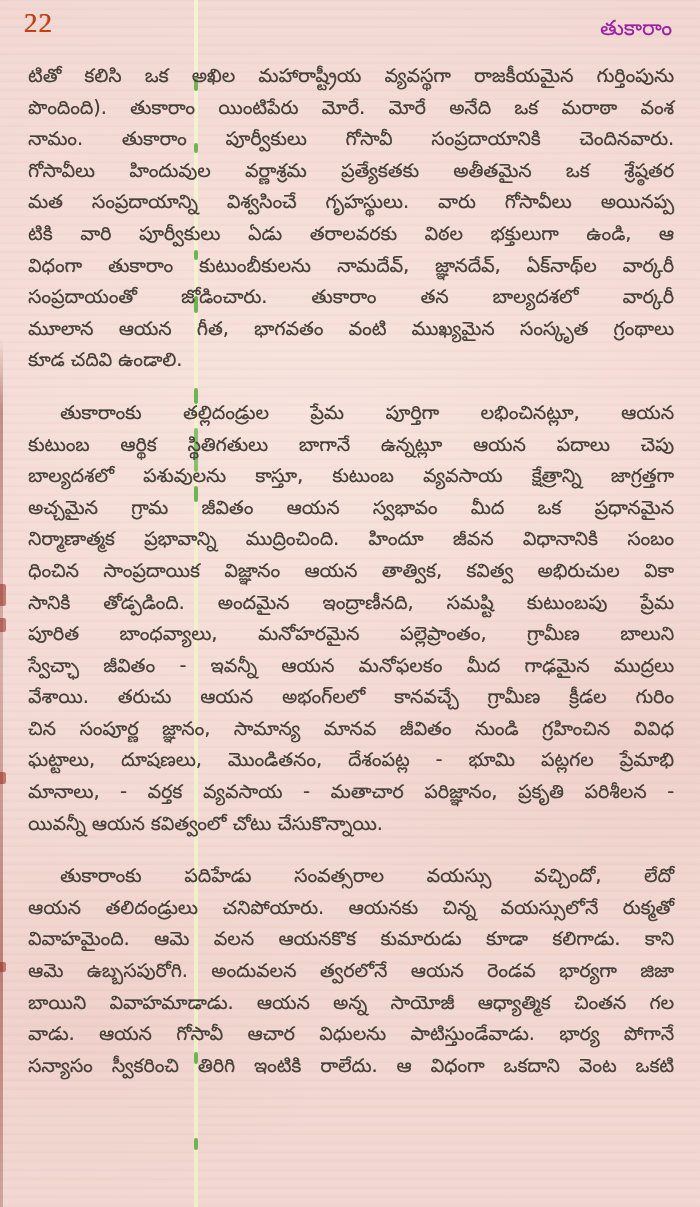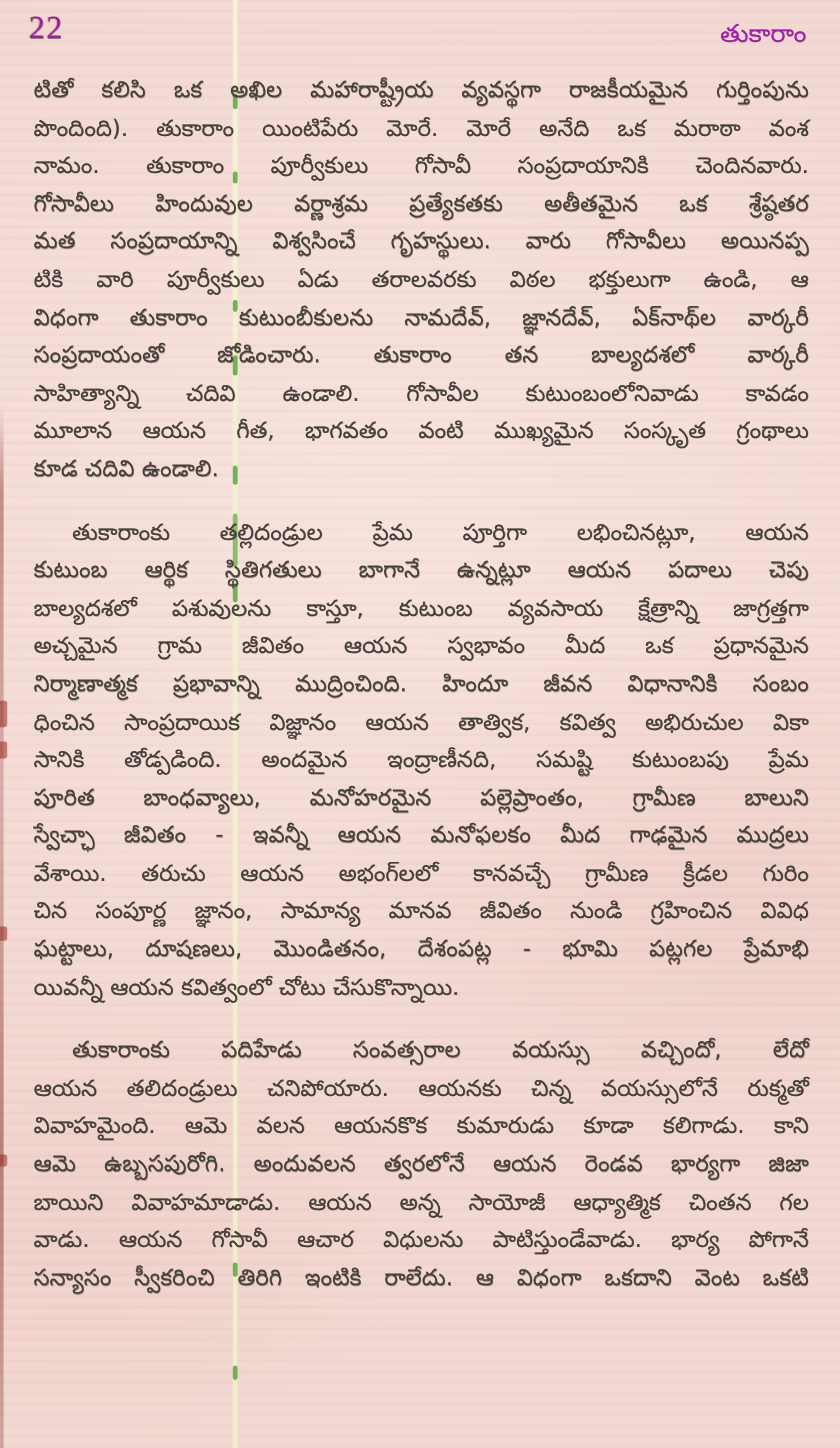--- a/index.html
+++ b/index.html
@@ -45,21 +45,21 @@
   .edge-tick {
     position: absolute; left: 0; width: 6px; background: rgba(150,40,30,0.55);
     border-radius: 0 2px 2px 0;
   }
   .header-row {
     position: absolute; top: 8px; left: 24px; right: 24px; height: 40px;
   }
   .page-number {
     position: absolute; left: 0; top: 0;
     font-family: "Liberation Serif", "DejaVu Serif", serif;
-    font-size: 27px; letter-spacing: 1px; color: #a21caf;
+    font-size: 27px; letter-spacing: 1px; color: #c2410c;
     text-shadow: 0.3px 0.3px 0 rgba(60,50,45,0.55), -1px 0 0 rgba(170,60,50,0.25);
   }
   .running-title {
     position: absolute; right: 4px; top: 8px;
     font-size: 21px; color: #a21caf;
     text-shadow: 0.3px 0.3px 0 rgba(60,50,45,0.4);
   }
   .page-text {
     position: absolute; left: 28px; right: 26px; top: 60px;
   }
@@ -105,37 +105,37 @@
 <div class="page-text" id="page-text">
     <div class="para">
       <div class="line">టితో కలిసి ఒక అఖిల మహారాష్ట్రీయ వ్యవస్థగా రాజకీయమైన గుర్తింపును</div>
       <div class="line">పొందింది). తుకారాం యింటిపేరు మోరే. మోరే అనేది ఒక మరాఠా వంశ</div>
       <div class="line">నామం. తుకారాం పూర్వీకులు గోసావీ సంప్రదాయానికి చెందినవారు.</div>
       <div class="line">గోసావీలు హిందువుల వర్ణాశ్రమ ప్రత్యేకతకు అతీతమైన ఒక శ్రేష్ఠతర</div>
       <div class="line">మత సంప్రదాయాన్ని విశ్వసించే గృహస్థులు. వారు గోసావీలు అయినప్ప</div>
       <div class="line">టికి వారి పూర్వీకులు ఏడు తరాలవరకు విఠల భక్తులుగా ఉండి, ఆ</div>
       <div class="line">విధంగా తుకారాం కుటుంబీకులను నామదేవ్, జ్ఞానదేవ్, ఏక్‌నాథ్‌ల వార్కరీ</div>
       <div class="line">సంప్రదాయంతో జోడించారు. తుకారాం తన బాల్యదశలో వార్కరీ</div>
-      <div class="line">సాహిత్యాన్ని చదివి ఉండాలి. గోసావీల కుటుంబంలోనివాడు కావడం</div>
       <div class="line">మూలాన ఆయన గీత, భాగవతం వంటి ముఖ్యమైన సంస్కృత గ్రంథాలు</div>
       <div class="line short">కూడ చదివి ఉండాలి.</div>
     </div>
     <div class="para">
       <div class="line indent">తుకారాంకు తల్లిదండ్రుల ప్రేమ పూర్తిగా లభించినట్లూ, ఆయన</div>
       <div class="line">కుటుంబ ఆర్థిక స్థితిగతులు బాగానే ఉన్నట్లూ ఆయన పదాలు చెపు</div>
       <div class="line">బాల్యదశలో పశువులను కాస్తూ, కుటుంబ వ్యవసాయ క్షేత్రాన్ని జాగ్రత్తగా</div>
       <div class="line">అచ్చమైన గ్రామ జీవితం ఆయన స్వభావం మీద ఒక ప్రధానమైన</div>
       <div class="line">నిర్మాణాత్మక ప్రభావాన్ని ముద్రించింది. హిందూ జీవన విధానానికి సంబం</div>
       <div class="line">ధించిన సాంప్రదాయిక విజ్ఞానం ఆయన తాత్విక, కవిత్వ అభిరుచుల వికా</div>
       <div class="line">సానికి తోడ్పడింది. అందమైన ఇంద్రాణీనది, సమష్టి కుటుంబపు ప్రేమ</div>
       <div class="line">పూరిత బాంధవ్యాలు, మనోహరమైన పల్లెప్రాంతం, గ్రామీణ బాలుని</div>
       <div class="line">స్వేచ్ఛా జీవితం - ఇవన్నీ ఆయన మనోఫలకం మీద గాఢమైన ముద్రలు</div>
       <div class="line">వేశాయి. తరుచు ఆయన అభంగ్‌లలో కానవచ్చే గ్రామీణ క్రీడల గురిం</div>
       <div class="line">చిన సంపూర్ణ జ్ఞానం, సామాన్య మానవ జీవితం నుండి గ్రహించిన వివిధ</div>
       <div class="line">ఘట్టాలు, దూషణలు, మొండితనం, దేశంపట్ల - భూమి పట్లగల ప్రేమాభి</div>
+      <div class="line">మానాలు, - వర్తక వ్యవసాయ - మతాచార పరిజ్ఞానం, ప్రకృతి పరిశీలన -</div>
       <div class="line short">యివన్నీ ఆయన కవిత్వంలో చోటు చేసుకొన్నాయి.</div>
     </div>
     <div class="para">
       <div class="line indent">తుకారాంకు పదిహేడు సంవత్సరాల వయస్సు వచ్చిందో, లేదో</div>
       <div class="line">ఆయన తలిదండ్రులు చనిపోయారు. ఆయనకు చిన్న వయస్సులోనే రుక్మతో</div>
       <div class="line">వివాహమైంది. ఆమె వలన ఆయనకొక కుమారుడు కూడా కలిగాడు. కాని</div>
       <div class="line">ఆమె ఉబ్బసపురోగి. అందువలన త్వరలోనే ఆయన రెండవ భార్యగా జిజా</div>
       <div class="line">బాయిని వివాహమాడాడు. ఆయన అన్న సాయోజీ ఆధ్యాత్మిక చింతన గల</div>
       <div class="line">వాడు. ఆయన గోసావీ ఆచార విధులను పాటిస్తుండేవాడు. భార్య పోగానే</div>
       <div class="line">సన్యాసం స్వీకరించి తిరిగి ఇంటికి రాలేదు. ఆ విధంగా ఒకదాని వెంట ఒకటి</div>

